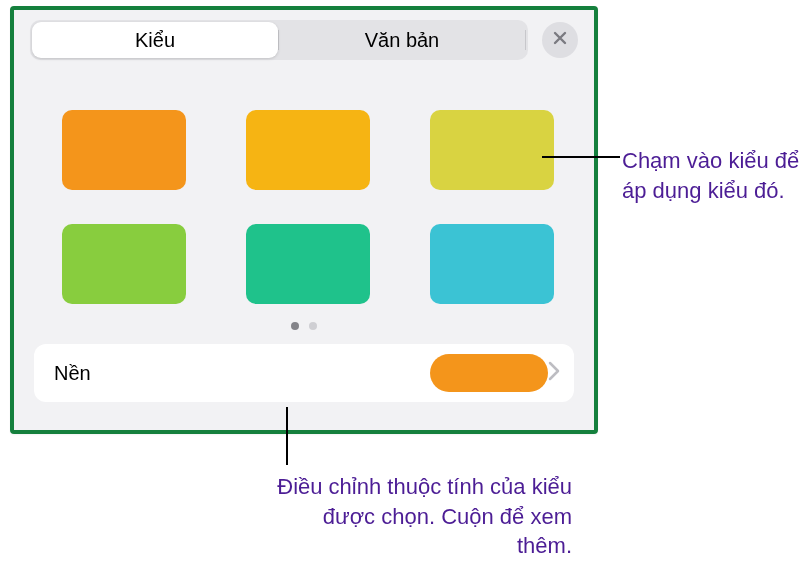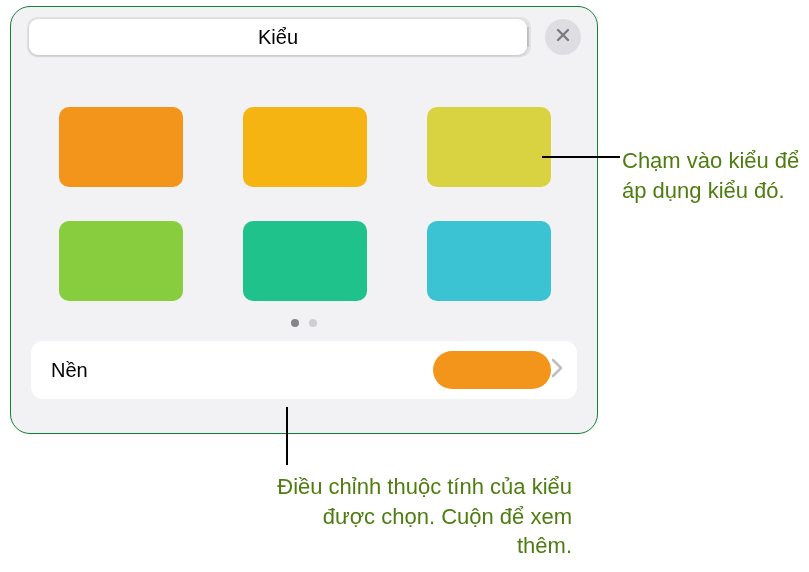--- a/index.html
+++ b/index.html
@@ -10,22 +10,22 @@
     height: 572px;
     position: relative;
   }
   .panel {
     position: absolute;
     left: 10px;
     top: 6px;
     width: 588px;
     height: 428px;
     background: #f2f2f4;
-    border: 1px solid #15803d;
-    border-radius: 20px;
+    border: 4px solid #15803d;
+    border-radius: 4px;
     box-shadow: 0 1px 2px rgba(0,0,0,0.05);
     overflow: hidden;
   }
   .topbar {
     display: flex;
     align-items: center;
     padding: 10px 16px 6px 16px;
     gap: 14px;
   }
   .segmented {
@@ -119,21 +119,21 @@
     background: #f4951b;
   }
   .chevron {
     color: #bdbdc2;
   }
   .chevron svg { width: 12px; height: 20px; }
   .callout {
     position: absolute;
     font-size: 22px;
     line-height: 1.35;
-    color: #4d7c0f;
+    color: #4c1d95;
   }
   .callout.right {
     left: 622px;
     top: 146px;
     width: 180px;
   }
   .callout.bottom {
     left: 272px;
     top: 472px;
     width: 300px;
@@ -149,20 +149,23 @@
 </head>
 <body>
 
 <div class="panel">
   <div class="topbar">
     <div class="segmented">
       <div class="seg-item active">
         <span>Kiểu</span>
       </div>
       <div class="seg-divider"></div>
+      <div class="seg-item">
+        <span>Văn bản</span>
+      </div>
       <div class="seg-divider"></div>
     </div>
     <div class="close-btn">
       <span>
         <svg viewBox="0 0 16 16">
             <path d="M3 3 L13 13 M13 3 L3 13" stroke="currentColor" stroke-width="2.4" stroke-linecap="round" fill="none"></path>
           </svg>
       </span>
     </div>
   </div>

